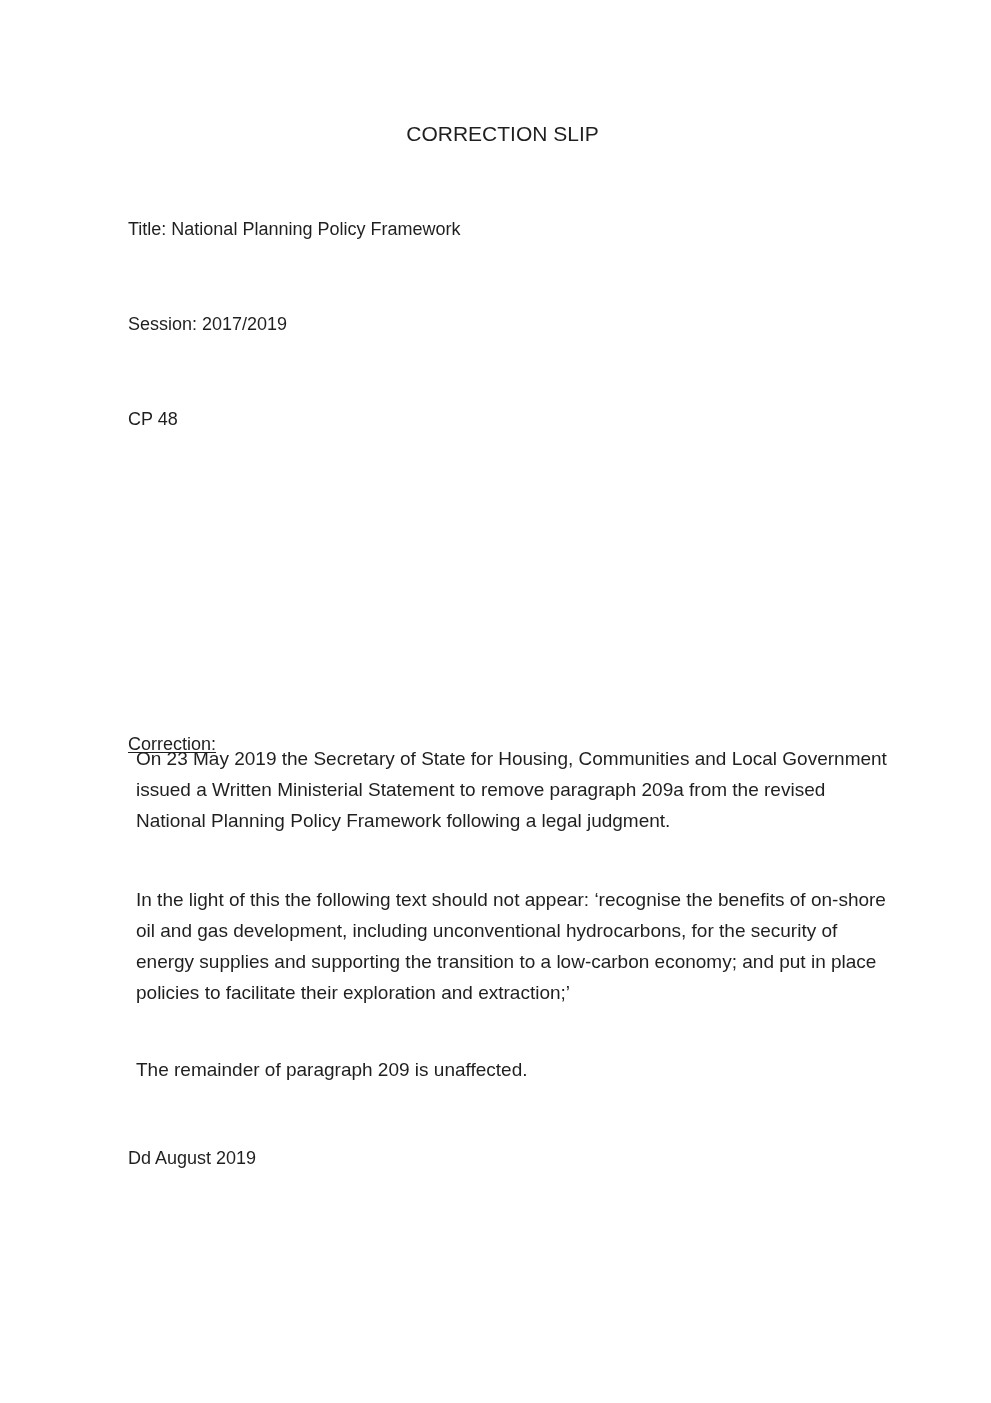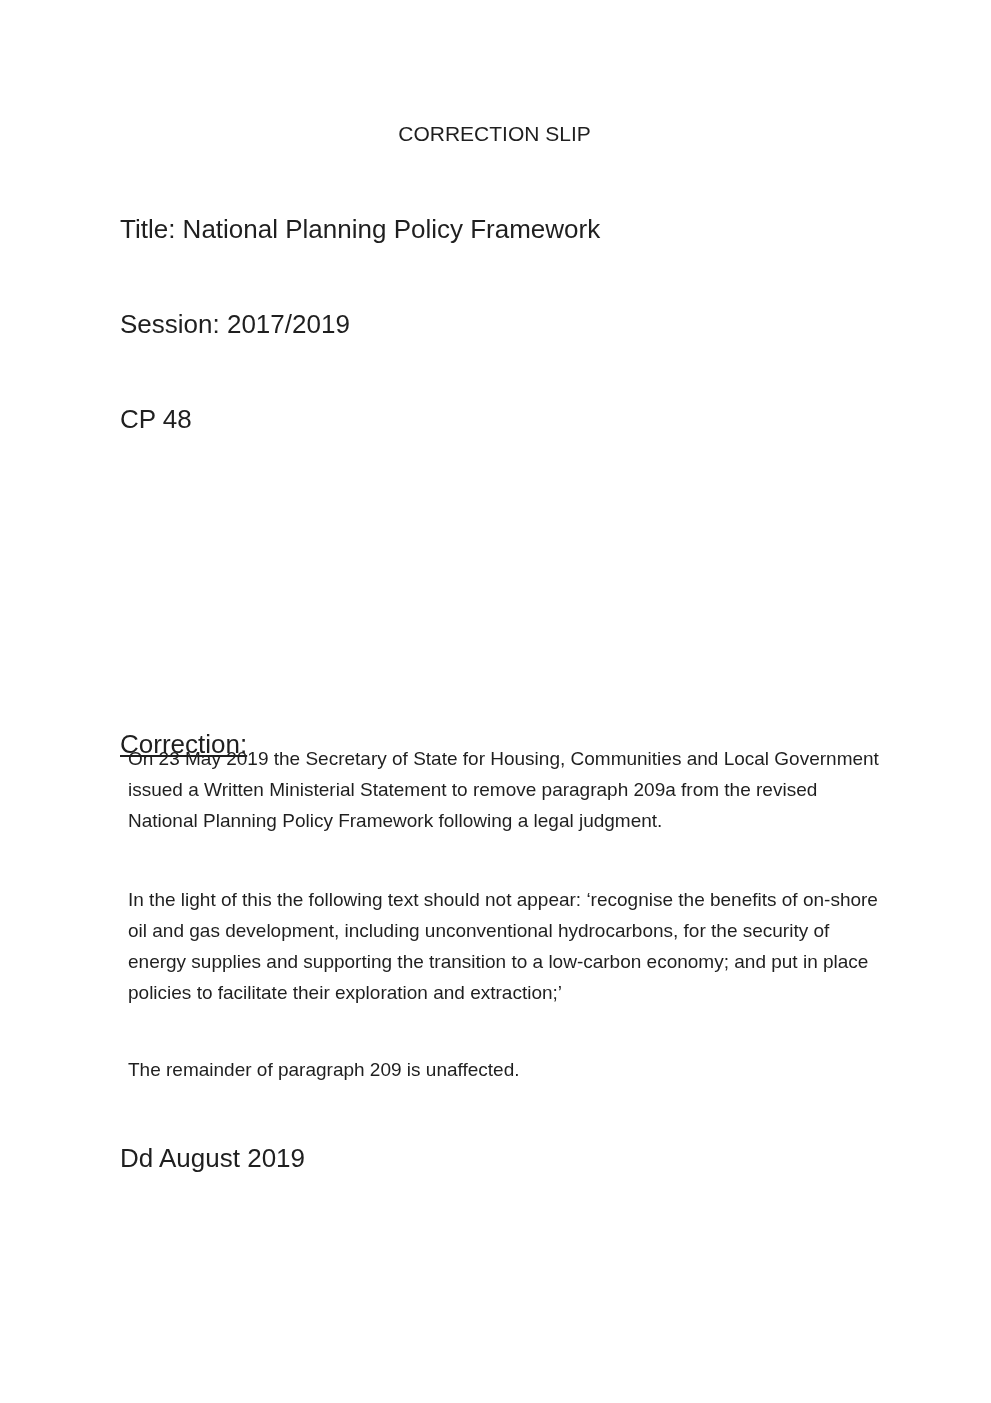--- a/index.html
+++ b/index.html
@@ -10,28 +10,28 @@
     body {
       width: 991px;
       height: 1403px;
       position: relative;
       overflow: hidden;
       font-family: "Liberation Sans", sans-serif;
       color: #1f1f1f;
     }
     .page {
       position: absolute;
-      left: 0; top: 0;
+      left: 8px; top: 0;
       width: 824px;
       height: 1403px;
     }
     .line {
       position: absolute;
       left: 120px;
-      font-size: 26px;
+      font-size: 18px;
       line-height: 24px;
       white-space: nowrap;
     }
     .heading {
       position: absolute;
       top: 122px;
       left: 0;
       width: 991px;
       text-align: center;
       font-size: 21px;

